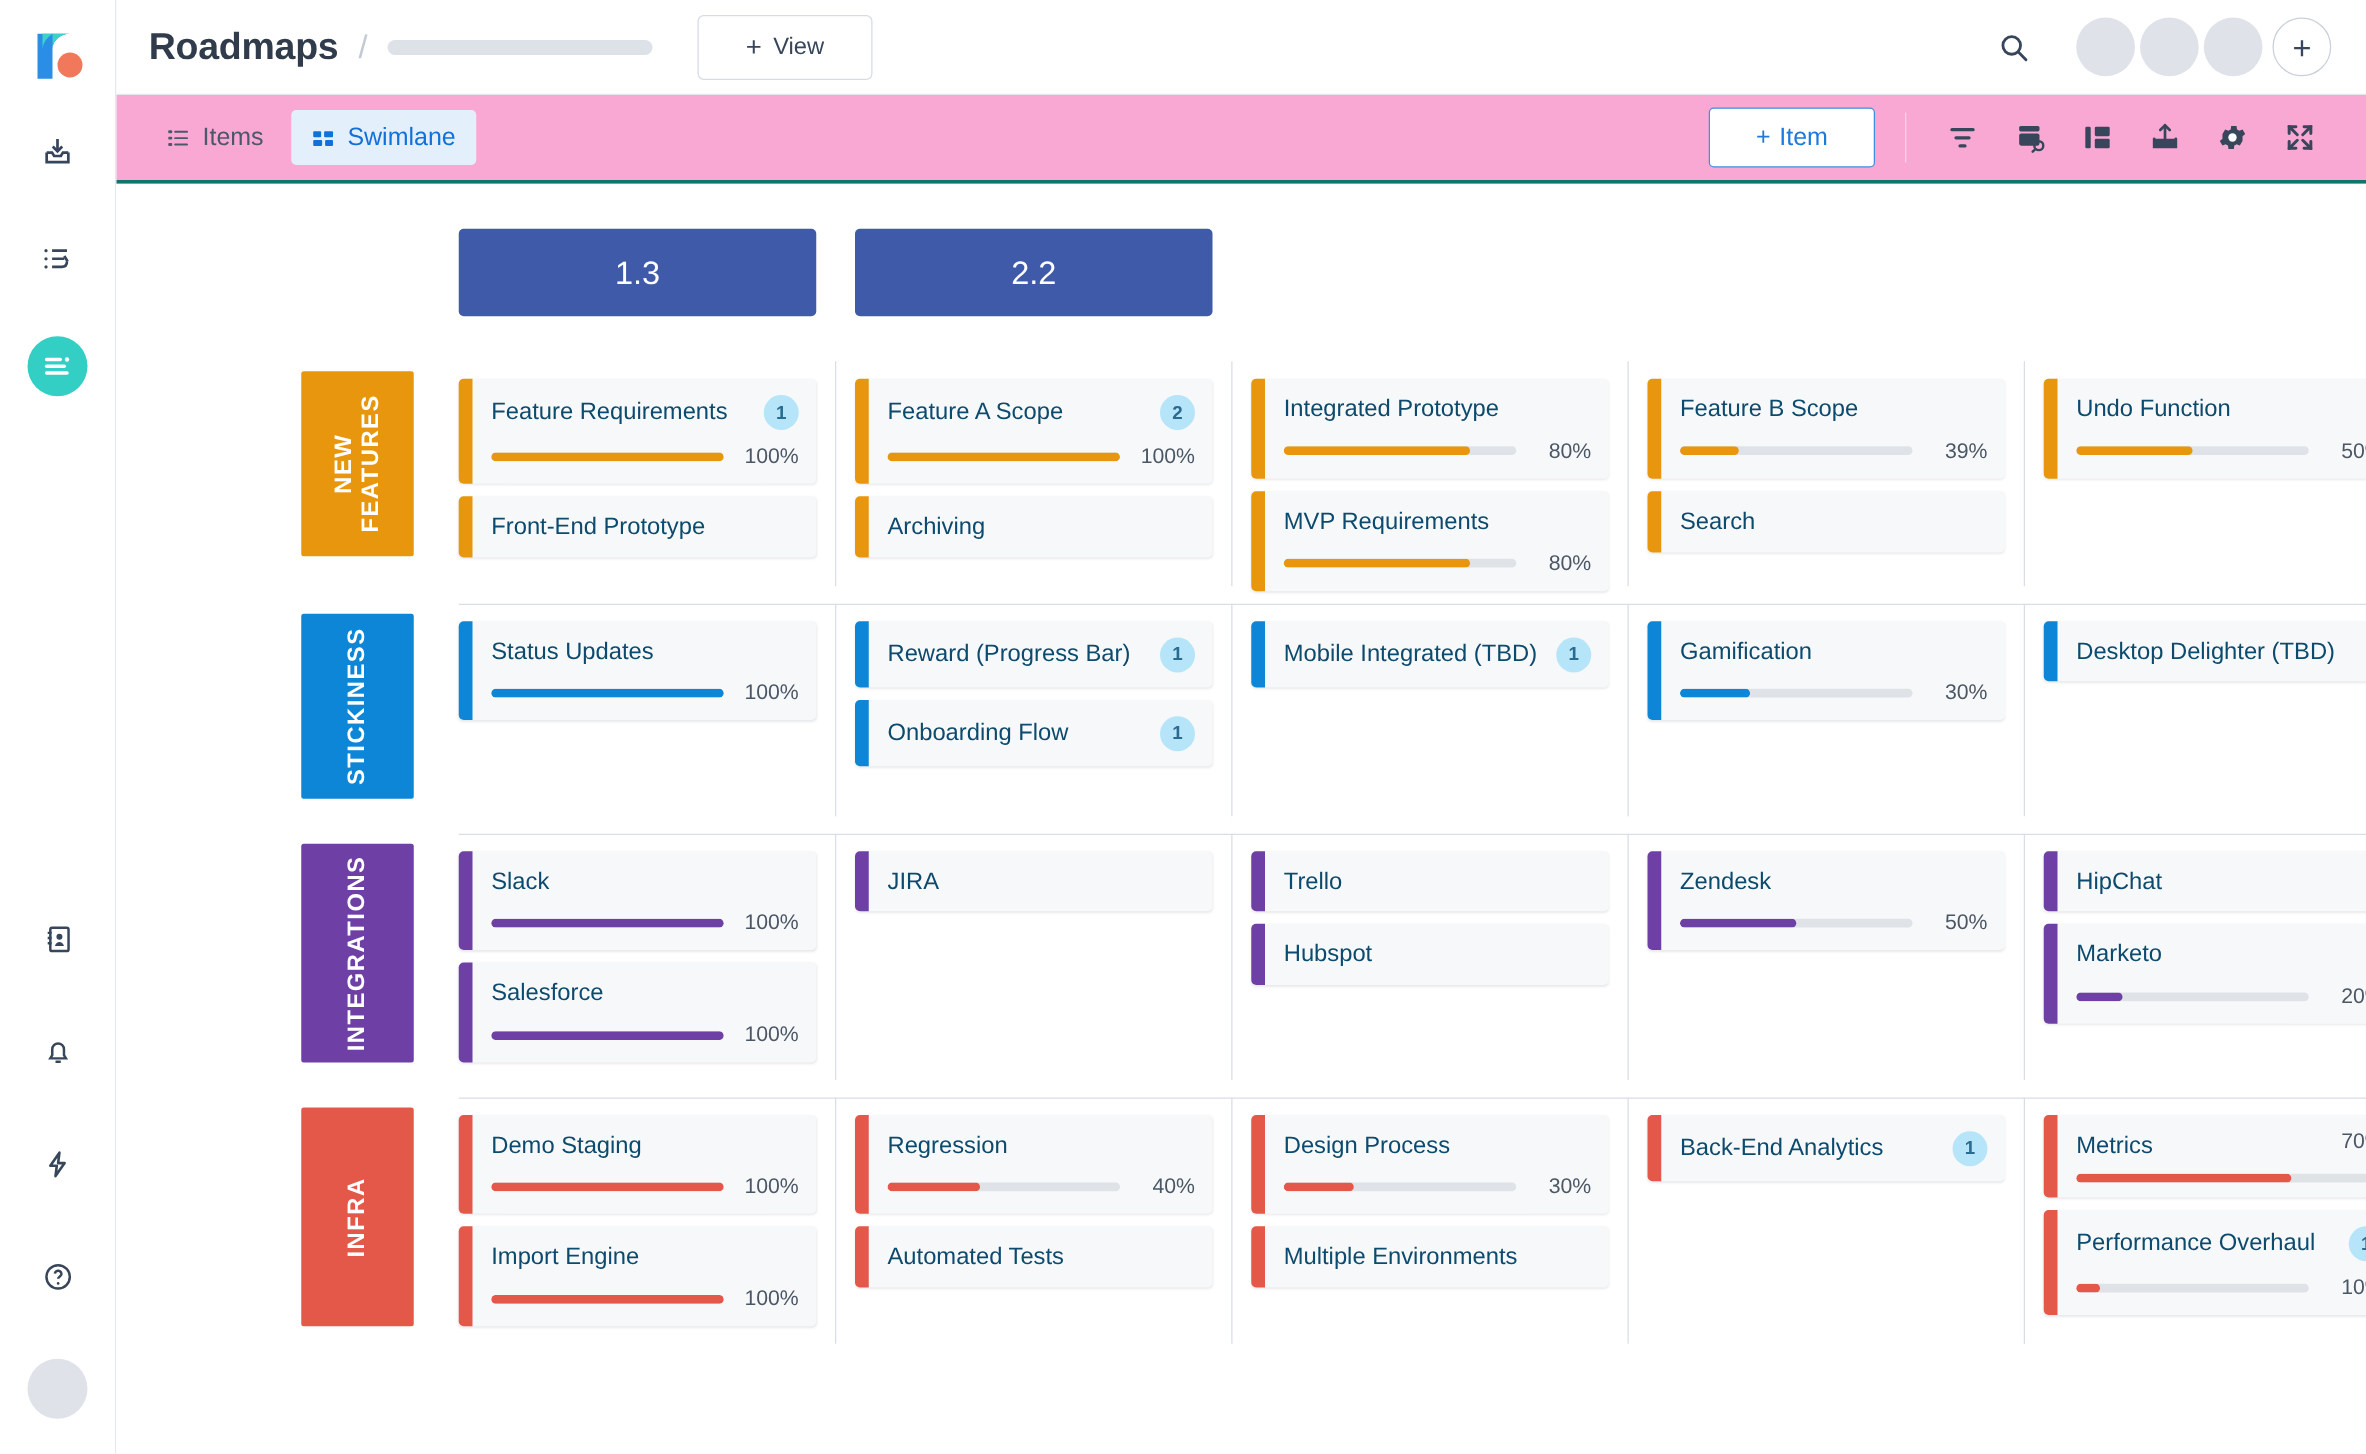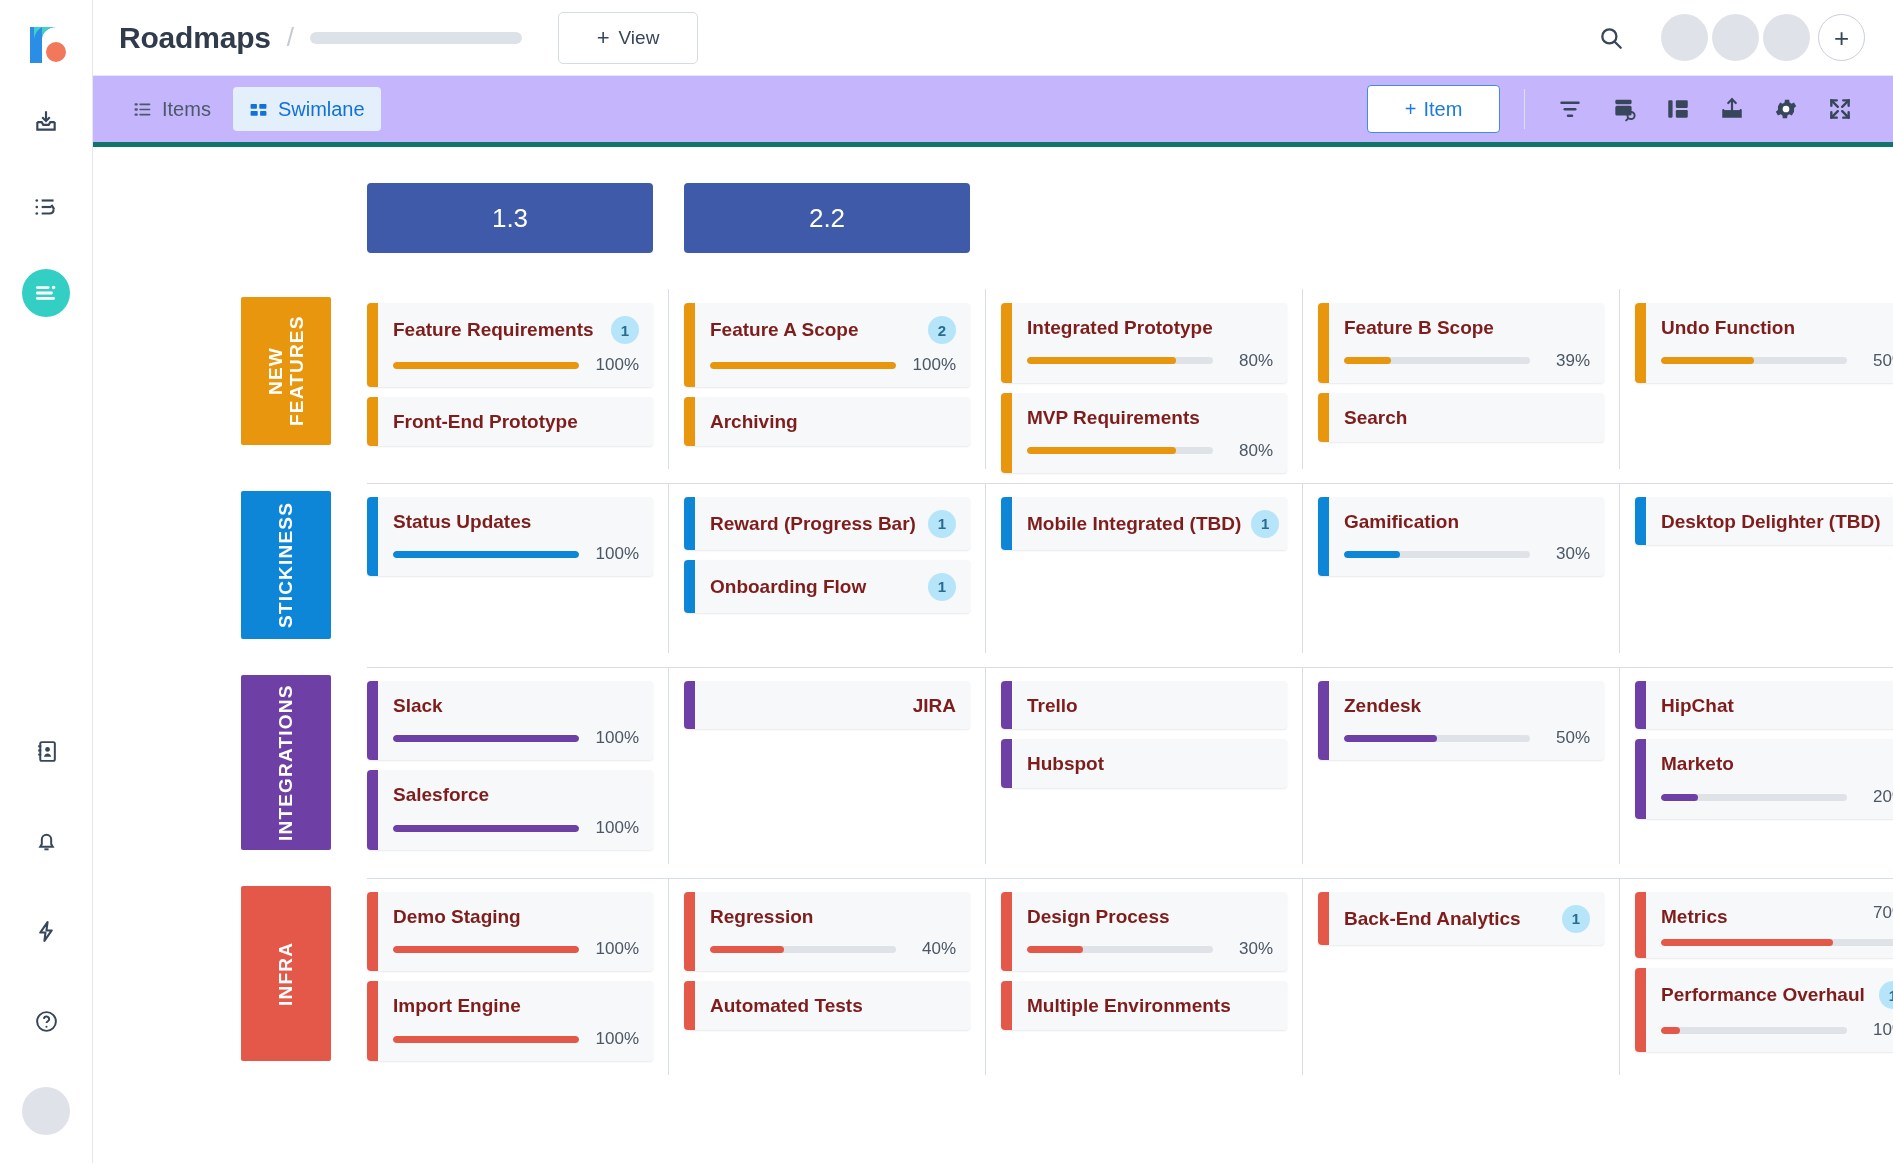--- a/index.html
+++ b/index.html
@@ -61,22 +61,22 @@
   .av-add {
     width: 47px; height: 47px; border-radius: 50%;
     border: 1px solid #c9d0da; background: #fff; color: #37465a;
     display: flex; align-items: center; justify-content: center;
     font-size: 26px; margin-left: 8px; cursor: pointer; line-height: 1;
   }
 
   
   .toolbar {
     height: 71px; flex: 0 0 71px;
-    border-bottom: 5px solid #0f766e;
-    background: #c4b5fd;
+    border-bottom: 3px solid #0f766e;
+    background: #f9a8d4;
     display: flex; align-items: center; padding: 0 26px 0 24px;
   }
   .tab {
     height: 44px; padding: 0 16px; border-radius: 4px;
     display: flex; align-items: center; gap: 10px;
     font-size: 20px; color: #4b5868; cursor: pointer;
   }
   .tab.active { background: #e3effb; color: #1271d8; font-weight: 400; }
   .tabs { display: flex; align-items: center; gap: 6px; }
   .toolbar-right { margin-left: auto; display: flex; align-items: center; }
@@ -145,21 +145,21 @@
     box-shadow: 0 1px 2px rgba(30,40,60,.10);
     cursor: pointer;
     min-height: 48px;
   }
   .card .accent {
     position: absolute; left: 0; top: 0; bottom: 0; width: 11px;
     border-radius: 4px 0 0 4px;
   }
   .card-row { display: flex; align-items: center; gap: 10px; }
   .card-title {
-    font-size: 19px; color: #7f1d1d; font-weight: 700; line-height: 1.25;
+    font-size: 19px; color: #0c4a6e; font-weight: 400; line-height: 1.25;
     flex: 1 1 auto; white-space: nowrap;
   }
   .badge {
     flex: 0 0 auto;
     min-width: 28px; height: 28px; border-radius: 14px;
     background: #b6e5fa; color: #2a6b90;
     font-size: 15px; font-weight: 700;
     display: flex; align-items: center; justify-content: center;
     padding: 0 8px;
   }
@@ -573,21 +573,21 @@
                       <div class="card-title">Salesforce</div>
                     </div>
                     <div class="prog-row">
                       <div class="prog-track">
                         <div class="prog-fill" style="width: 100%; background: rgb(110, 64, 165);"></div>
                       </div>
                       <div class="prog-pct">100%</div>
                     </div>
                   </div>
                 </div>
-                <div class="cell" style="min-height: 211px; text-align: right;">
+                <div class="cell" style="min-height: 211px;">
                   <div class="card">
                     <div class="accent" style="background: rgb(110, 64, 165);"></div>
                     <div class="card-row">
                       <div class="card-title">JIRA</div>
                     </div>
                   </div>
                 </div>
                 <div class="cell" style="min-height: 211px;">
                   <div class="card">
                     <div class="accent" style="background: rgb(110, 64, 165);"></div>

